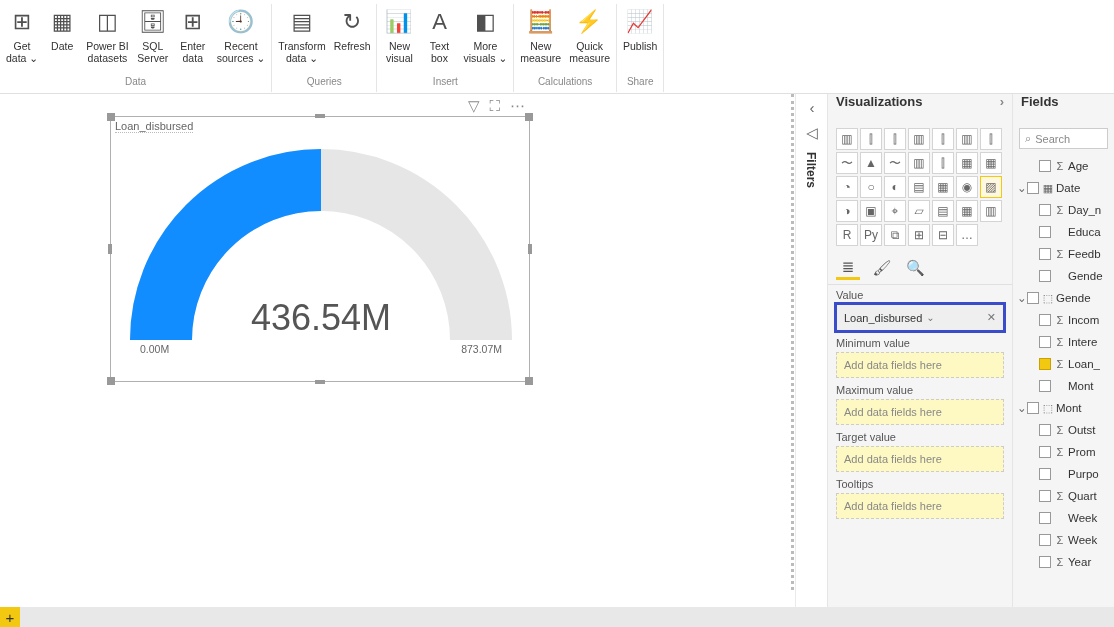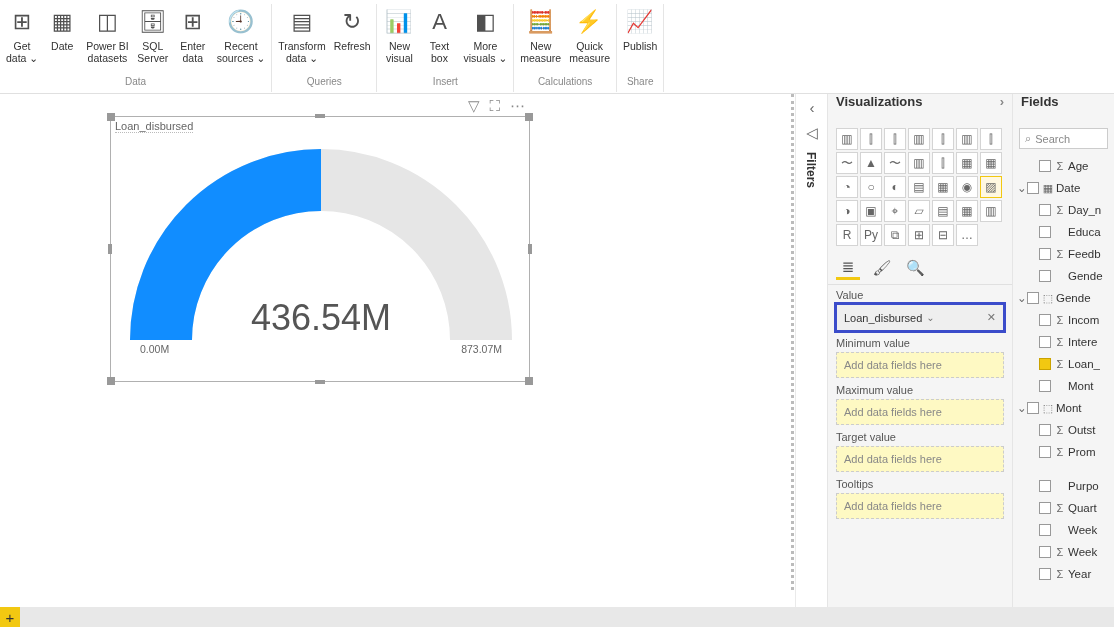--- a/index.html
+++ b/index.html
@@ -340,21 +340,21 @@
         <span class="fchk"></span>
         <span class="fsig">Σ</span>
         <span>Outst</span>
       </div>
       <div class="frow" style="padding-left: 16px;">
         <span class="fcaret"></span>
         <span class="fchk"></span>
         <span class="fsig">Σ</span>
         <span>Prom</span>
       </div>
-      <div class="frow" style="padding-left: 16px; margin-top: 12px;">
+      <div class="frow" style="padding-left: 16px;">
         <span class="fcaret"></span>
         <span class="fchk"></span>
         <span class="fsig"></span>
         <span>Purpo</span>
       </div>
       <div class="frow" style="padding-left: 16px;">
         <span class="fcaret"></span>
         <span class="fchk"></span>
         <span class="fsig">Σ</span>
         <span>Quart</span>

